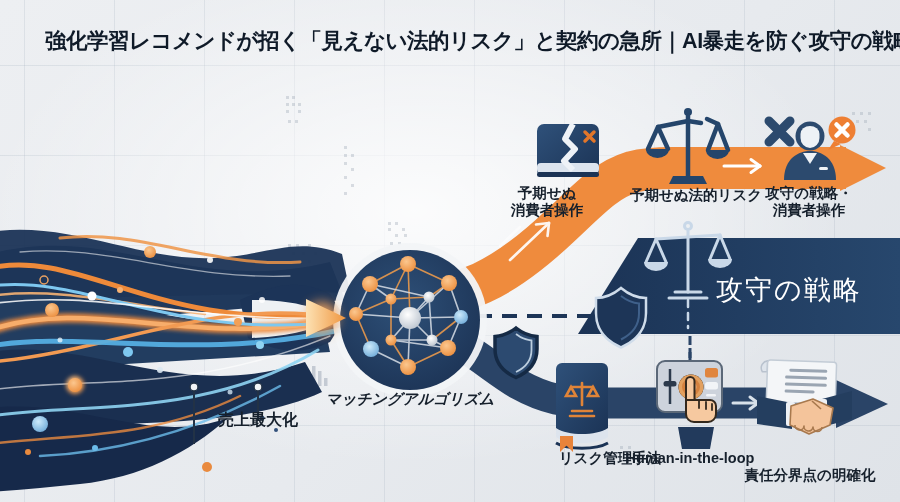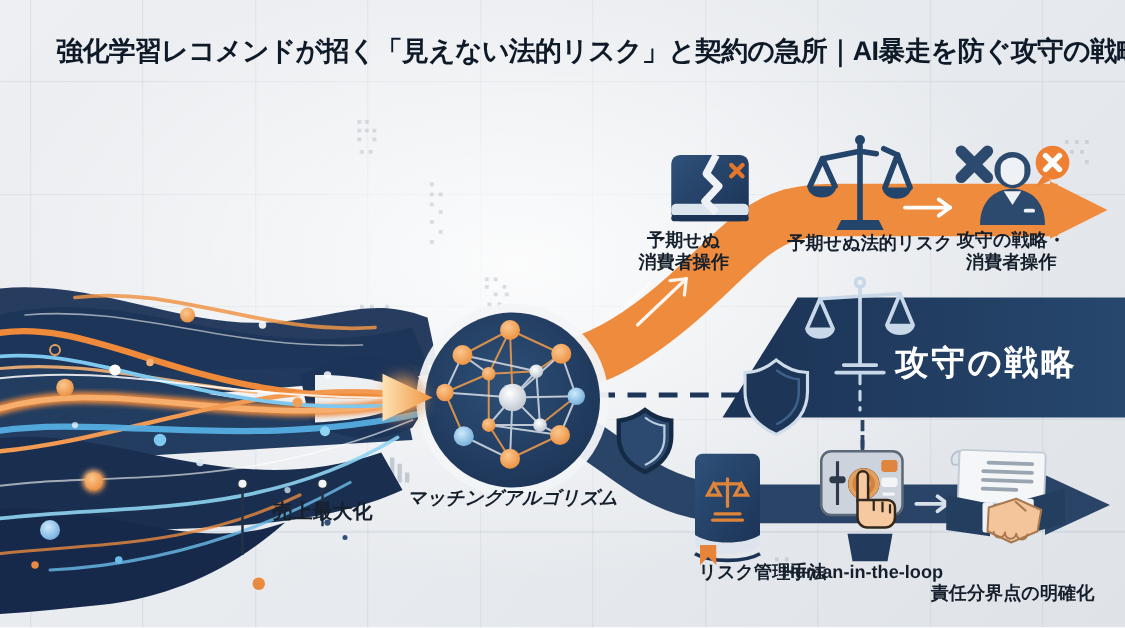--- a/index.html
+++ b/index.html
@@ -19,21 +19,21 @@
     font-size:21.5px;font-weight:800;letter-spacing:-0.5px;color:#0f1a28;
   }
   .intro{left:45px;top:85px;font-size:18px;line-height:29px;font-weight:800;color:#1a2534;}
   .label{
     font-size:14.5px;line-height:16.5px;font-weight:800;color:#16202c;
     text-align:center;transform:translateX(-50%);white-space:nowrap;
   }
   .label.mid{font-size:15px;}
   .label.src{font-size:16px;}
   .banner-label{
-    left:716px;top:272px;color:#fff;font-size:27px;font-weight:700;
+    left:716px;top:272px;color:#fff;font-size:27px;font-weight:400;
     letter-spacing:2px;white-space:nowrap;
   }
   svg{position:absolute;inset:0;}
 </style>
 </head>
 <body>
 
 <div class="stage">
 
   <svg width="900" height="502" viewBox="0 0 900 502">
@@ -467,16 +467,16 @@
   <div class="abs banner-label">攻守の戦略</div>
 
   <div class="abs label mid" style="left:410px;top:391px;font-style:italic;">マッチングアルゴリズム</div>
 
   <div class="abs label" style="left:610px;top:450px;">リスク管理手法</div>
 
   <div class="abs label" style="left:690px;top:450px;">Human-in-the-loop</div>
 
   <div class="abs label" style="left:810px;top:467px;">責任分界点の明確化</div>
 
-  <div class="abs label src" style="left:258px;top:402px;">売上最大化</div>
+  <div class="abs label src" style="left:258px;top:412px;">売上最大化</div>
 
 
 </div>
 
 </body></html>

